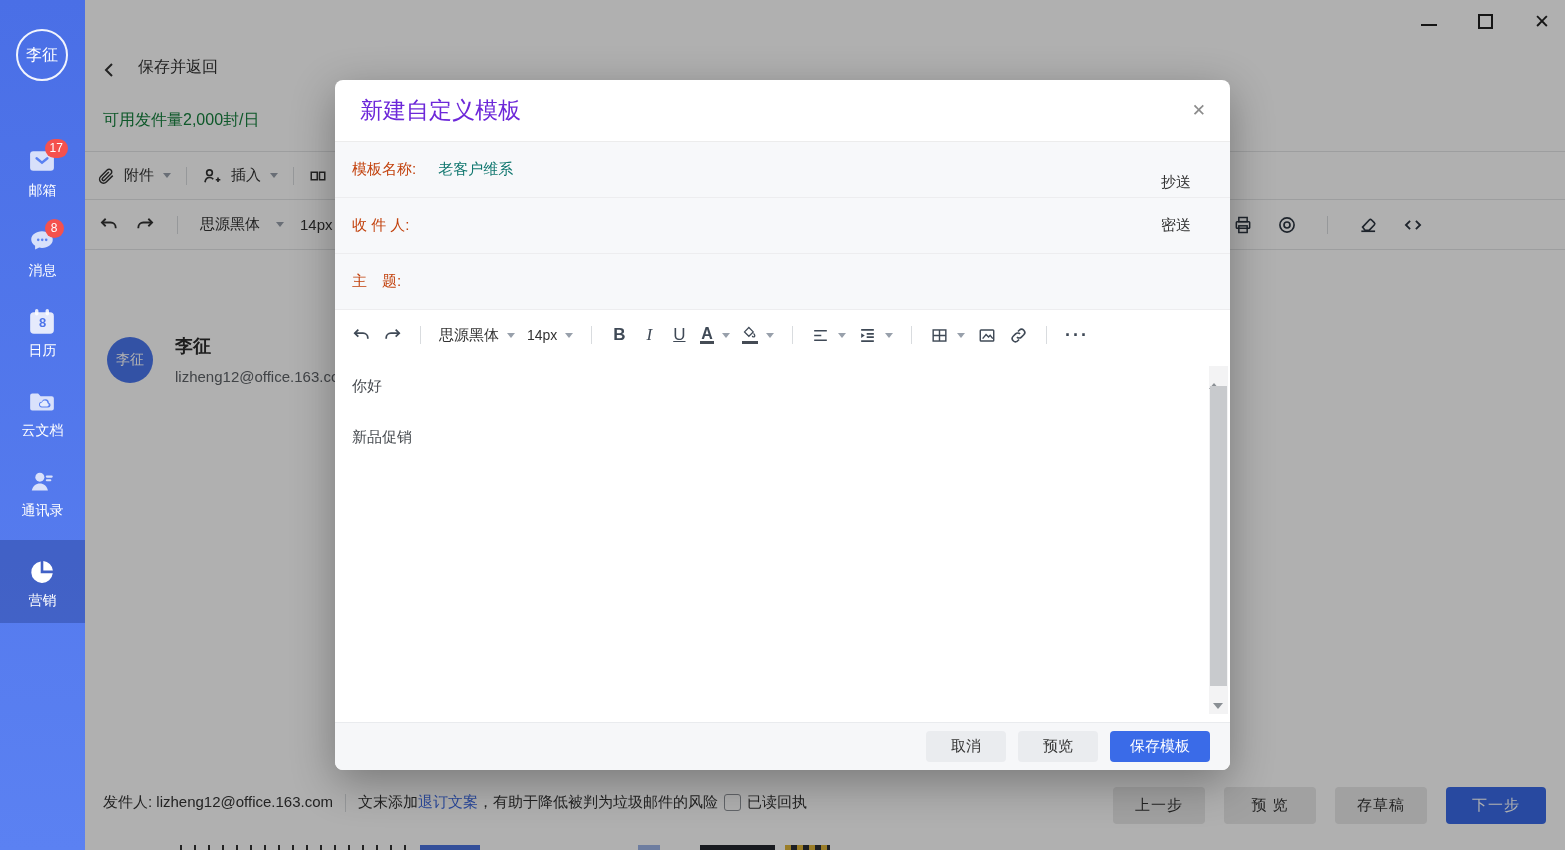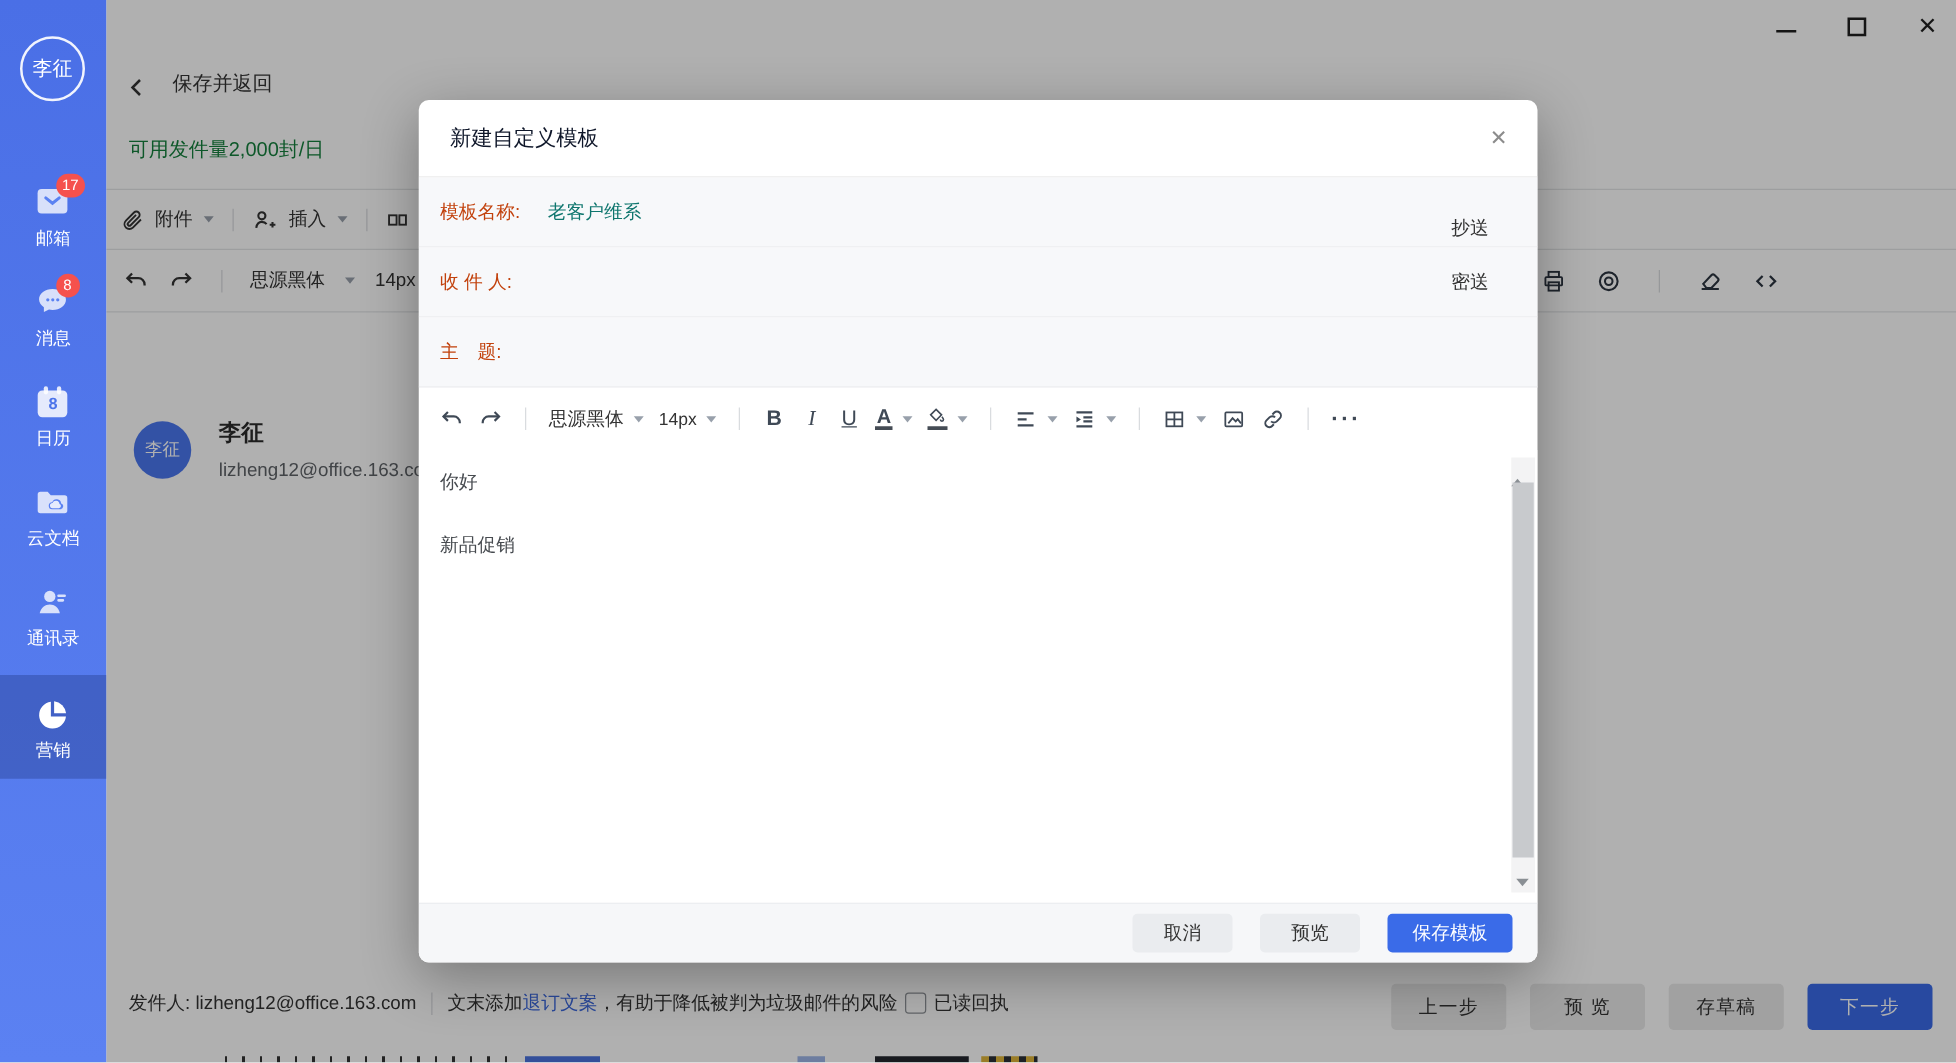--- a/index.html
+++ b/index.html
@@ -48,21 +48,21 @@
   .w-max { width:15px; height:15px; border:2px solid #1f1f1f; }
   .w-close { font-size:19px; line-height:1; }
   .sliver { position:absolute; top:845px; height:5px; }
 
   .dim { position:absolute; left:85px; top:0; width:1480px; height:850px; background:rgba(0,0,0,.31); z-index:50; }
 
   
   .modal { position:absolute; left:335px; top:80px; width:895px; height:690px; background:#fff; z-index:100;
            border-radius:8px; overflow:hidden; box-shadow:0 12px 44px rgba(0,0,0,.32); display:flex; flex-direction:column; }
   .m-head { height:62px; flex:none; display:flex; align-items:center; padding:0 24px 0 25px; border-bottom:1px solid #ececec; }
-  .m-title { font-size:17px; color:#0f172a; }
+  .m-title { font-size:23px; color:#6d28d9; }
   .m-close { margin-left:auto; font-size:17px; color:#8c8c8c; cursor:pointer; }
   .m-row { height:56px; flex:none; background:#f7f8fa; border-bottom:1px solid #ededef; display:flex; align-items:center;
            padding:0 24px 0 17px; font-size:15px; }
   .m-label { color:#c2410c; margin-right:22px; white-space:pre; }
   .m-value { color:#0f766e; }
   .m-links { margin-left:auto; display:flex; gap:24px; color:#333;flex-direction:column; }
   .m-links span { cursor:pointer; }
   .m-toolbar { height:50px; flex:none; display:flex; align-items:center; padding:0 17px; gap:12px; color:#3f4956; }
   .m-toolbar .caret { margin-left:-4px; }
   .tb-font { font-size:15px; color:#333; }
@@ -77,21 +77,21 @@
   .fmt-more { font-size:18px; letter-spacing:2px; font-weight:bold; color:#3f4956; cursor:pointer; }
   .m-content { flex:1; position:relative; padding:14px 50px 0 17px; font-size:15px; color:#474b50; background:#fff; }
   .m-content p { margin:0 0 27px; line-height:24px; }
   .sb { position:absolute; right:2px; top:6px; width:19px; height:348px; background:#f3f3f4; }
   .sb-tri-up { width:0; height:0; border-left:5px solid transparent; border-right:5px solid transparent;
                border-bottom:6px solid #8a8f94; margin:5px auto 0; cursor:pointer; }
   .sb-thumb { position:absolute; left:1px; right:1px; top:20px; height:300px; background:#c8cacd; cursor:pointer; }
   .sb-tri-down { position:absolute; bottom:5px; left:4px; width:0; height:0; border-left:5px solid transparent;
                  border-right:5px solid transparent; border-top:6px solid #8a8f94; cursor:pointer; }
   .m-foot { height:48px; flex:none; background:#f6f7f9; border-top:1px solid #e9ebee; display:flex; align-items:center;
-            justify-content:flex-end; gap:22px; padding-right:20px; }
+            justify-content:flex-end; gap:12px; padding-right:20px; }
   .mbtn { height:31px; width:80px; border:none; border-radius:4px; background:#eaecef; color:#333; font-size:15px;
           font-family:inherit; cursor:pointer; }
   .mbtn.primary { width:100px; background:#3a6be8; color:#fff; }
   svg { display:block; }
 </style>
 </head>
 <body>
 
 <div class="app">
 

